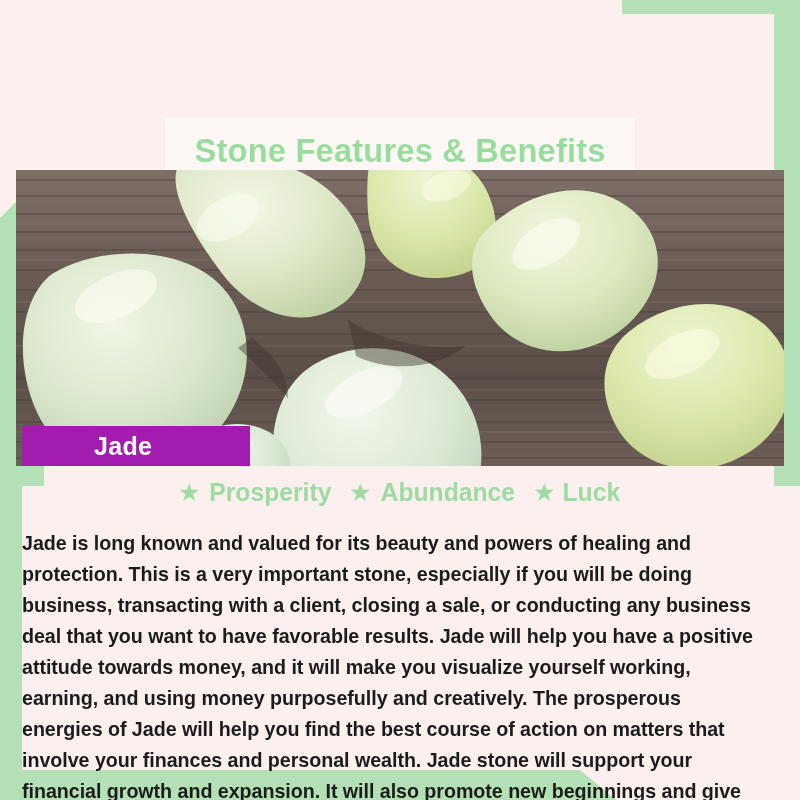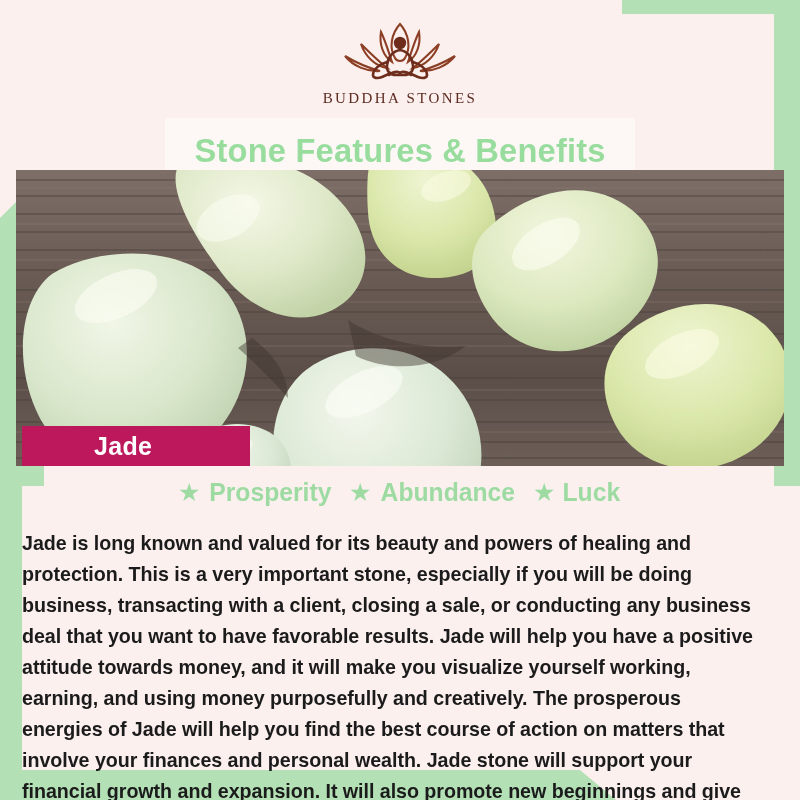--- a/index.html
+++ b/index.html
@@ -134,21 +134,21 @@
     height: 296px;
   }
 
   
   .name-bar {
     position: absolute;
     top: 426px;
     left: 22px;
     width: 228px;
     height: 40px;
-    background: #be185d;
+    background: #a21caf;
     display: flex;
     align-items: center;
   }
   .name-text {
     margin-left: 72px;
     font-family: "Liberation Sans", sans-serif;
     font-size: 25px;
     font-weight: bold;
     color: #ffffff;
     letter-spacing: 0.3px;
@@ -205,43 +205,20 @@
 <body>
 
 <div class="page">
 
   <div class="deco deco-top-right"></div>
   <div class="deco deco-right-stripe"></div>
   <div class="deco deco-left-block"></div>
   <div class="deco deco-left-stripe"></div>
   <div class="deco deco-bottom"></div>
 
-  <div class="header">
-    <div class="logo">
-      <svg class="logo-mark" viewBox="0 0 150 70">
-        <g fill="none" stroke="#8c3f25" stroke-width="2.1" stroke-linecap="round">
-          <path d="M75 6 C66 16, 64 30, 70 40 C72 44, 78 44, 80 40 C86 30, 84 16, 75 6 Z"></path>
-          <path d="M56 14 C54 26, 58 38, 67 44 C63 32, 60 22, 56 14 Z"></path>
-          <path d="M94 14 C96 26, 92 38, 83 44 C87 32, 90 22, 94 14 Z"></path>
-          <path d="M36 26 C40 38, 50 48, 62 50 C52 42, 44 34, 36 26 Z"></path>
-          <path d="M114 26 C110 38, 100 48, 88 50 C98 42, 106 34, 114 26 Z"></path>
-          <path d="M20 38 C28 48, 42 54, 55 53 C44 50, 30 44, 20 38 Z"></path>
-          <path d="M130 38 C122 48, 108 54, 95 53 C106 50, 120 44, 130 38 Z"></path>
-        </g>
-        <g fill="none" stroke="#6e2c1c" stroke-width="2.6" stroke-linecap="round" stroke-linejoin="round">
-          <circle cx="75" cy="25" r="6.2" fill="#6e2c1c" stroke="none"></circle>
-          <path d="M75 32 C68 33, 63 39, 62 47 C61 53, 65 57, 71 57 L79 57 C85 57, 89 53, 88 47 C87 39, 82 33, 75 32 Z"></path>
-          <path d="M62 44 C54 46, 48 52, 48 57 C48 60, 52 61, 57 59 L66 55"></path>
-          <path d="M88 44 C96 46, 102 52, 102 57 C102 60, 98 61, 93 59 L84 55"></path>
-          <path d="M64 57 C68 54, 72 53, 75 55 C78 53, 82 54, 86 57"></path>
-        </g>
-      </svg>
-      <div class="logo-text">BUDDHA STONES</div>
-    </div>
-  </div>
 
   <div class="title-banner">
     <div class="title-text">Stone Features &amp; Benefits</div>
   </div>
 
   <div class="photo">
     <svg viewBox="0 0 768 296" preserveAspectRatio="none">
       <defs>
         <linearGradient id="wood" x1="0" y1="0" x2="0" y2="1">
           <stop offset="0%" stop-color="#7d6f68"></stop>

